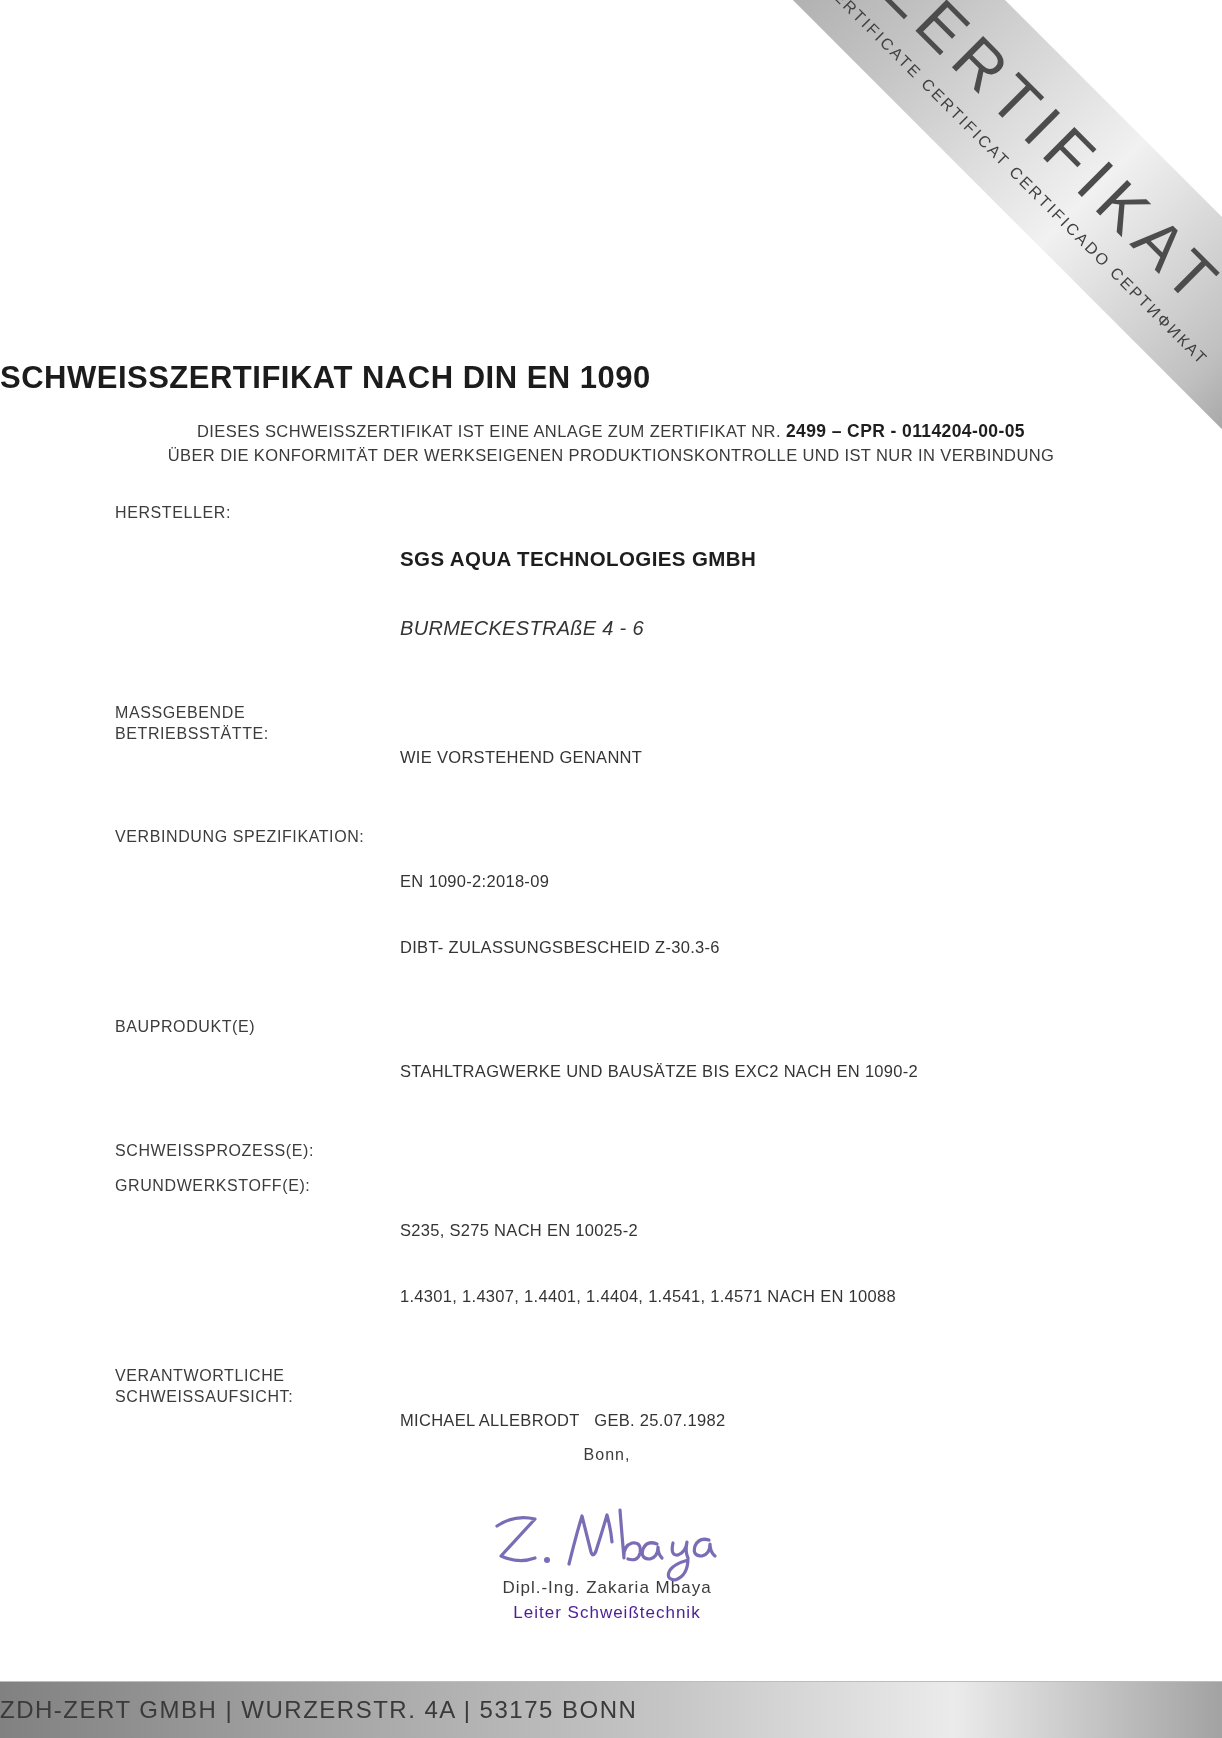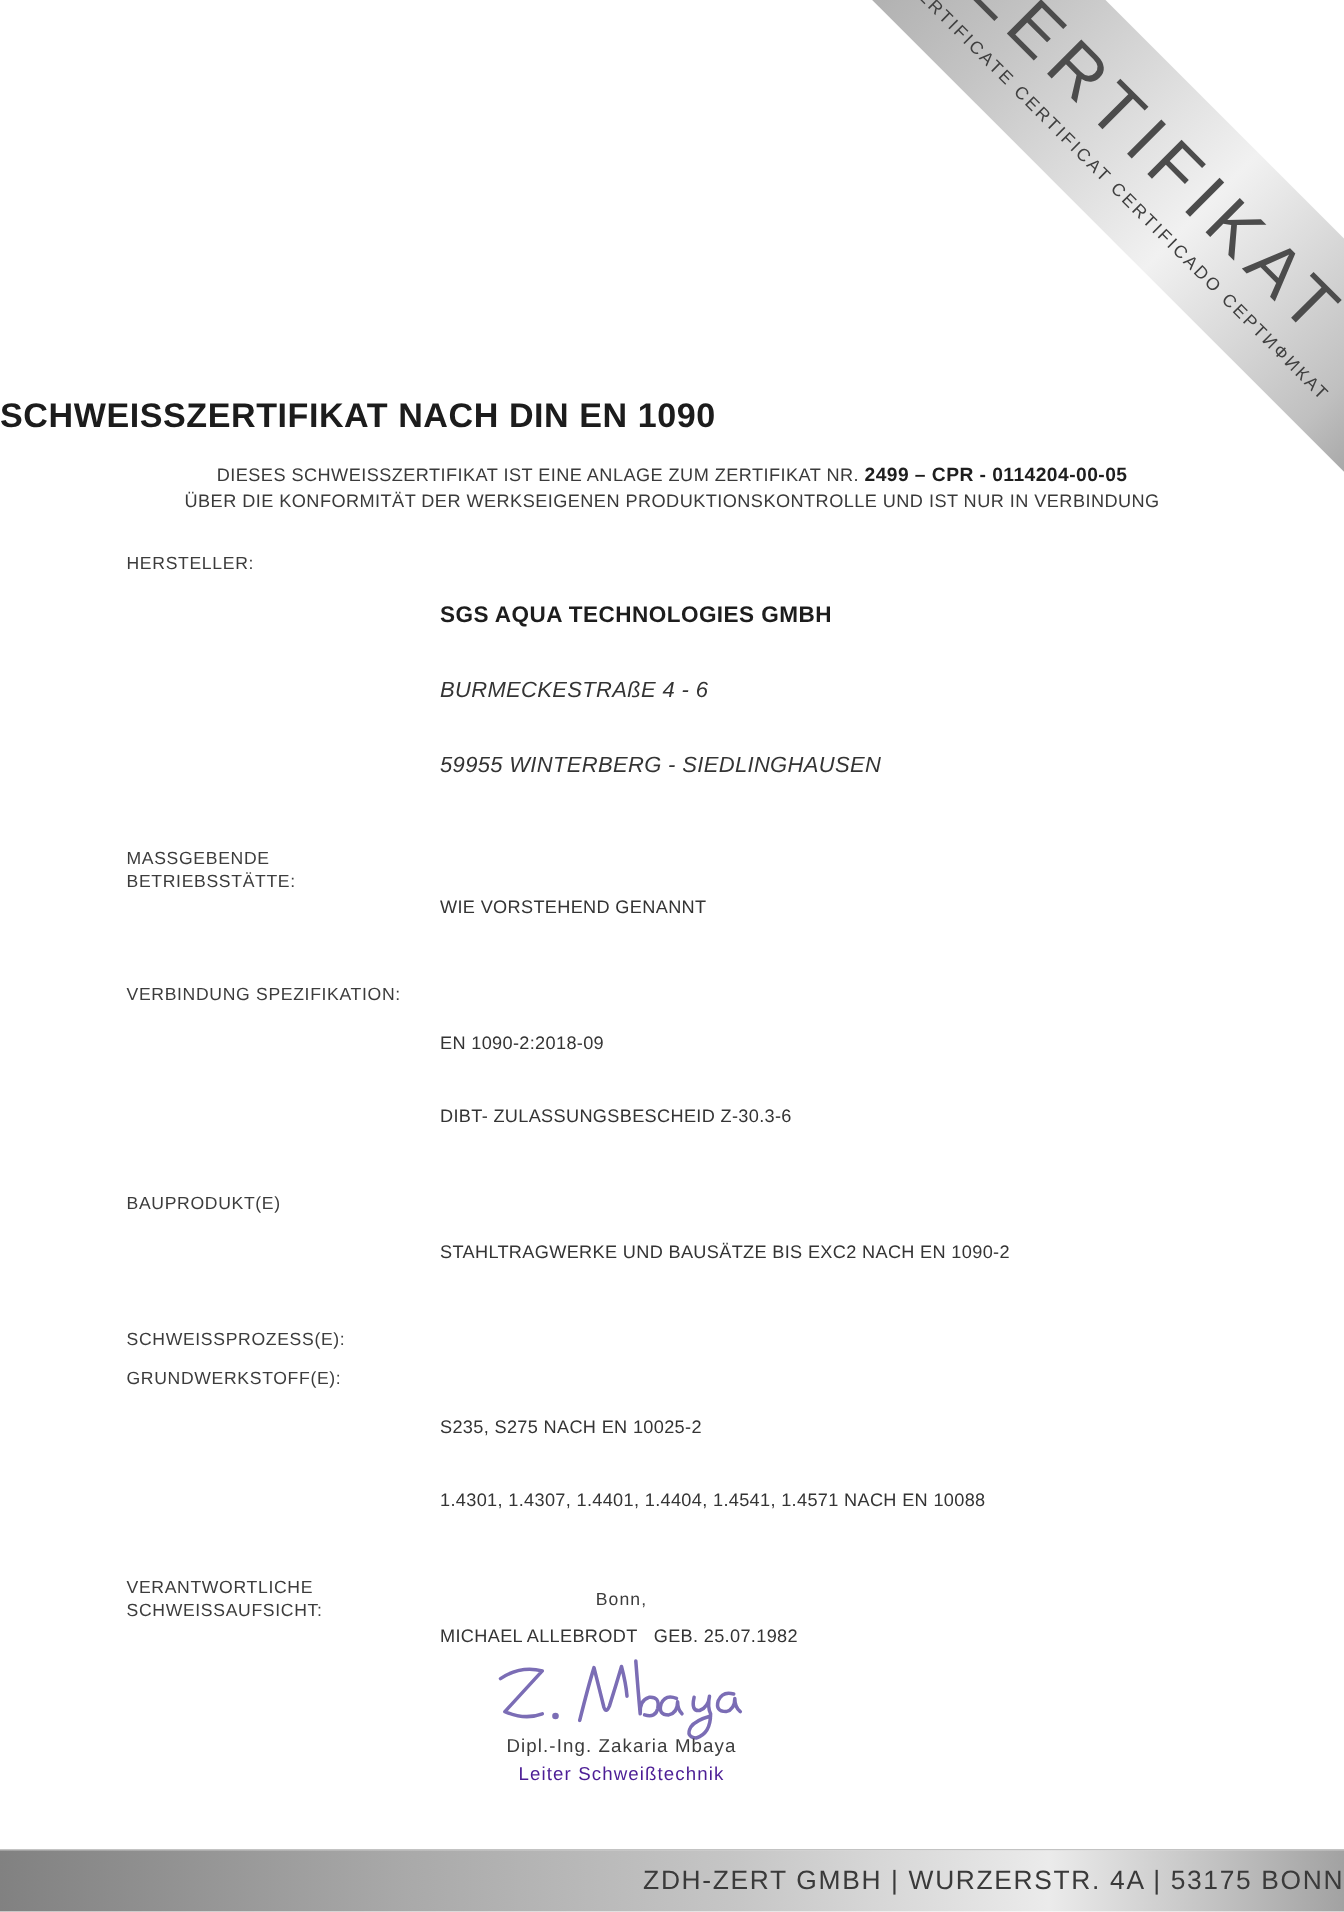--- a/index.html
+++ b/index.html
@@ -97,42 +97,42 @@
     white-space: pre-wrap;
   }
   .v { display: block; }
   .v-xl { font-size: 20.5px; line-height: 26px; font-weight: 700; letter-spacing: 0.4px; color: #1d1d1d; }
   .v-lg { font-size: 20px; line-height: 24px; font-style: italic; }
 
   
   .sig {
     position: absolute;
     top: 1446px;
-    left: 365px;
+    left: 407px;
     width: 400px;
     height: 200px;
     text-align: center;
   }
   .sig-city { font-size: 16px; letter-spacing: 1px; color: #3c3c3c; }
   .sig-svg { position: absolute; top: 56px; left: 78px; }
   .sig-name { position: absolute; top: 132px; left: 0; width: 100%; font-size: 17px; letter-spacing: 1px; color: #3c3c3c; }
   .sig-role { position: absolute; top: 157px; left: 0; width: 100%; font-size: 17px; letter-spacing: 1px; color: #4c1d95; }
 
   
   .footer {
     position: absolute;
     left: 0;
     bottom: 0;
     width: 100%;
     height: 56px;
     background: linear-gradient(90deg, #818181 0%, #a9a9a9 30%, #c6c6c6 55%, #ebebeb 78%, #a2a2a2 100%);
     border-top: 1px solid #bdbdbd;
     display: flex;
     align-items: center;
-    justify-content: flex-end;
+    justify-content: flex-start;
   }
   .footer-text {
     font-size: 24px;
     letter-spacing: 1.5px;
     color: #3a3a3a;
     white-space: nowrap;
   }
 </style>
 </head>
 <body>
@@ -153,21 +153,20 @@
 
   <div class="details">
 
     <div class="row gap-lg">
       <div class="cell-label">
         <div>HERSTELLER:</div>
       </div>
       <div class="cell-value">
         <span class="v v-xl">SGS AQUA TECHNOLOGIES GMBH</span>
         <span class="v v-lg">BURMECKESTRAßE 4 - 6</span>
-        <span class="v v-lg">59955 WINTERBERG - SIEDLINGHAUSEN</span>
       </div>
     </div>
 
     <div class="row">
       <div class="cell-label">
         <div>MASSGEBENDE</div>
         <div>BETRIEBSSTÄTTE:</div>
       </div>
       <div class="cell-value">
         <span class="v">WIE VORSTEHEND GENANNT</span>

